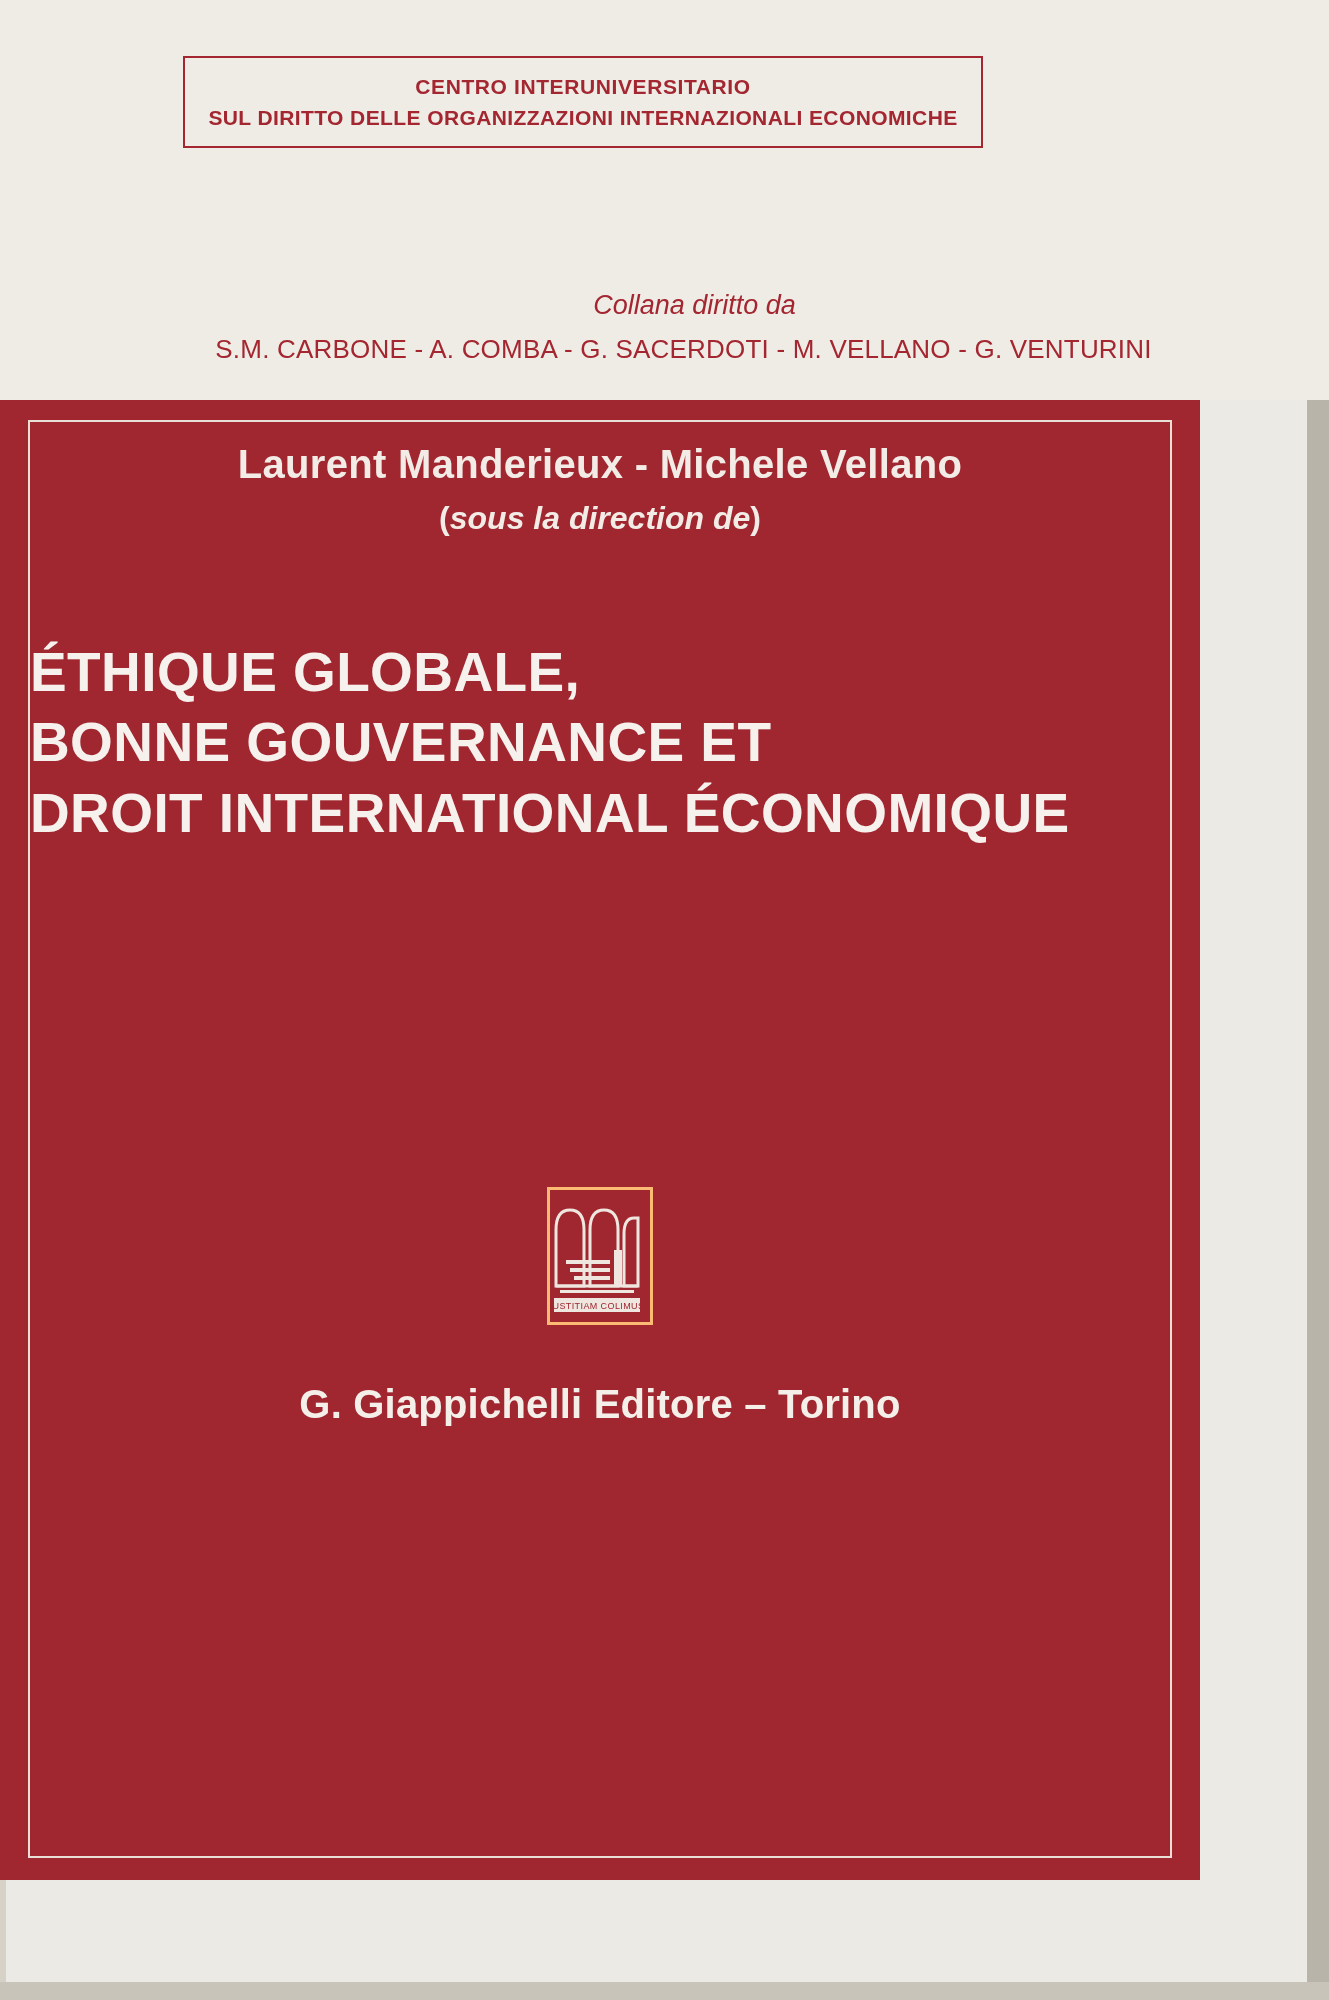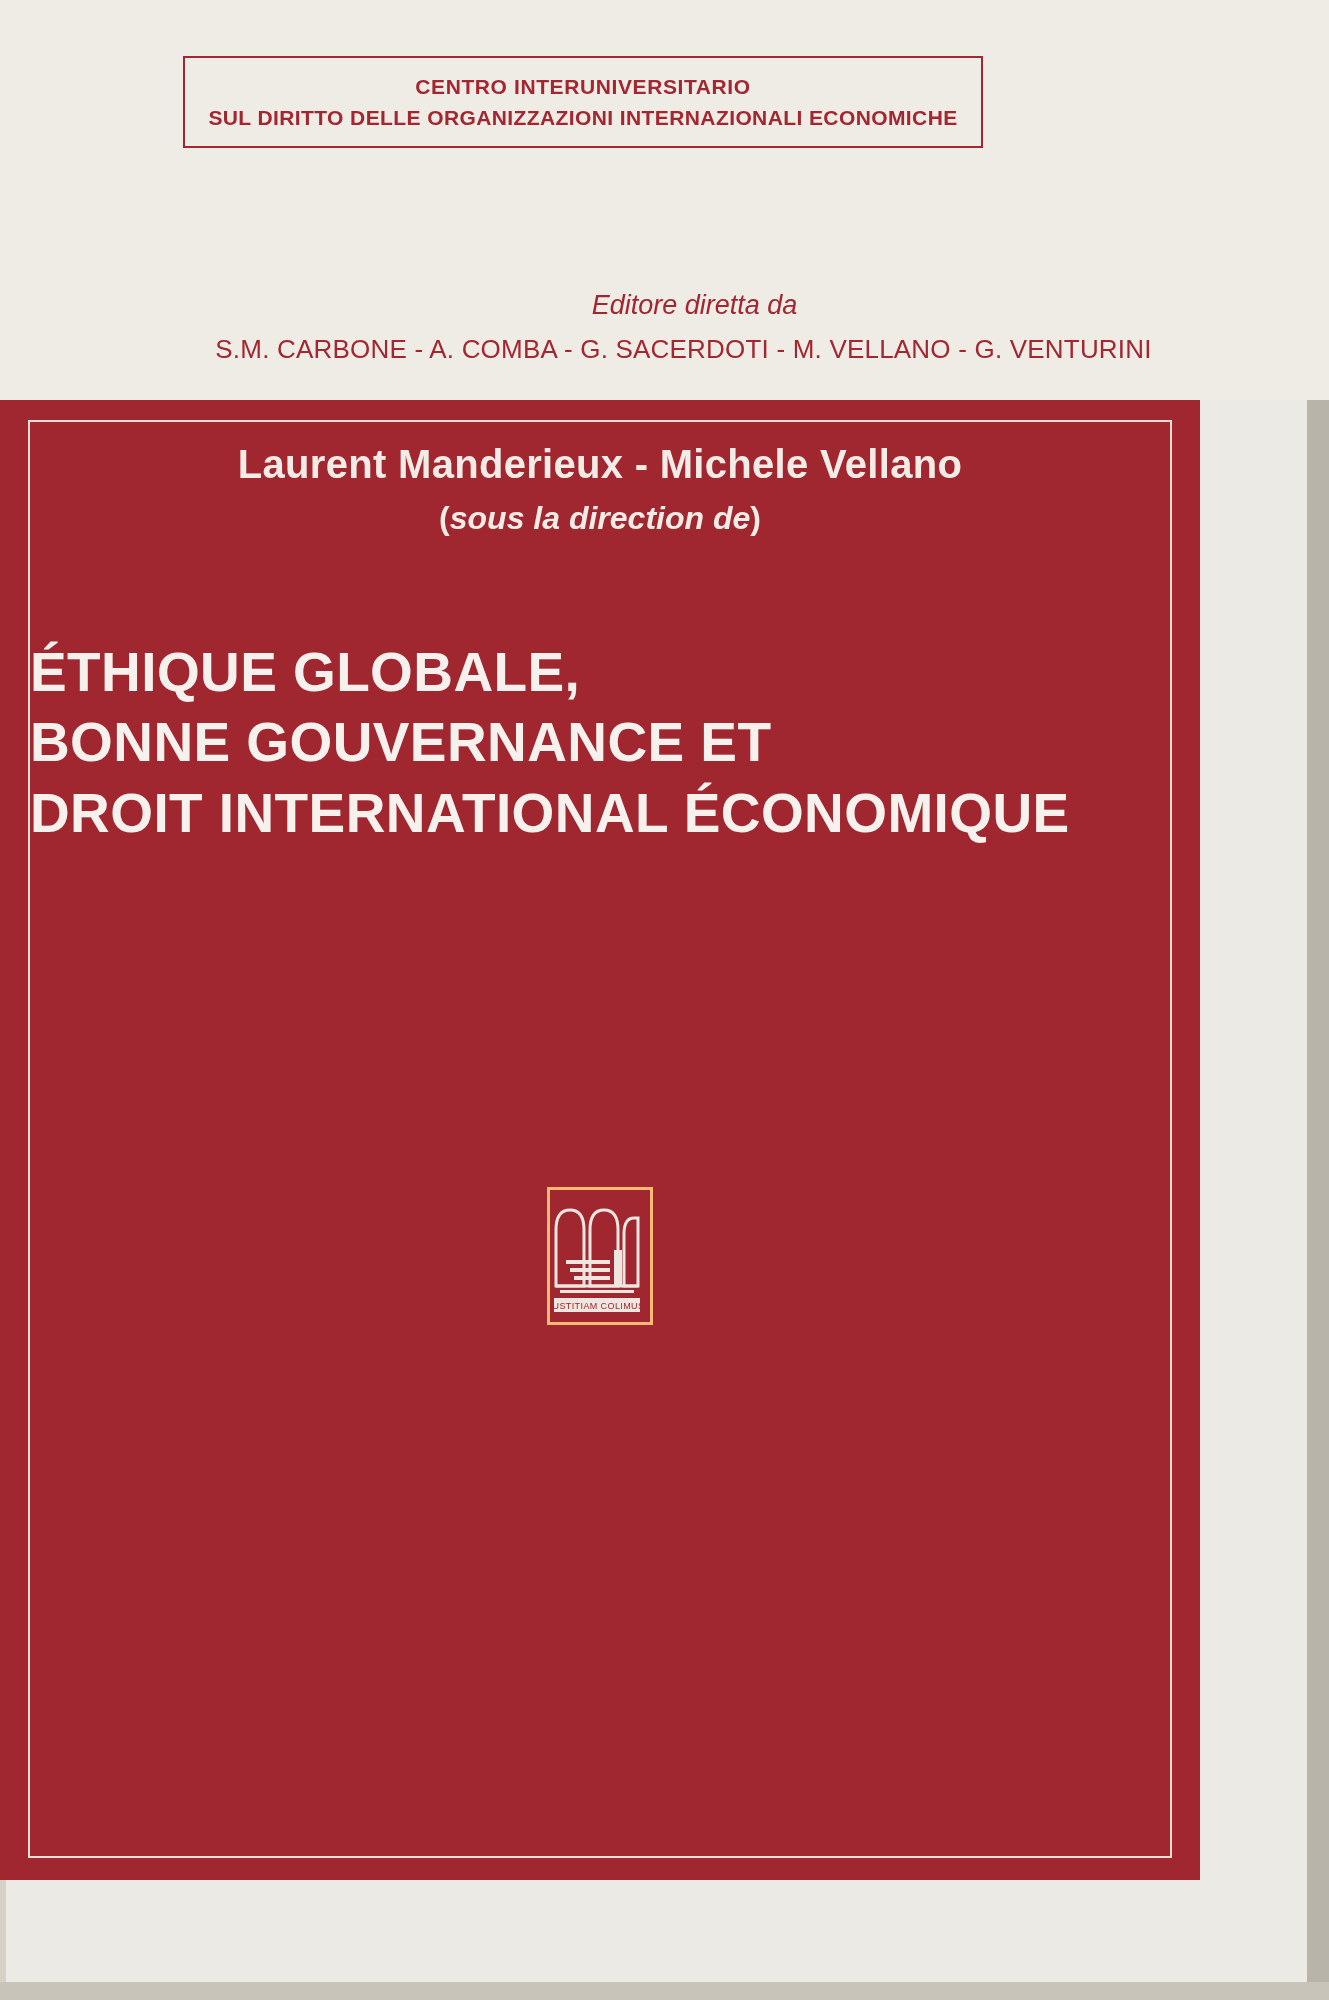--- a/index.html
+++ b/index.html
@@ -212,21 +212,21 @@
   <div class="edge-right"></div>
   <div class="edge-bottom"></div>
 
   <div class="top-area">
 
     <div class="series-box">
       <div class="line1">Centro Interuniversitario</div>
       <div class="line2">sul diritto delle organizzazioni internazionali economiche</div>
     </div>
 
-    <div class="series-sub">Editore diretta da</div>
+    <div class="series-sub">Collana diritto da</div>
     <div class="series-editors">S.M. Carbone - A. Comba - G. Sacerdoti - M. Vellano - G. Venturini</div>
   </div>
 
   <div class="red-panel">
     <div class="red-panel-inner">
 
       <div class="authors">Laurent Manderieux - Michele Vellano</div>
 
       <div class="direction">
         <span>(</span><i>sous la direction de</i><span>)</span>
@@ -252,17 +252,18 @@
             <rect x="20" y="78" width="40" height="4"></rect>
             <rect x="24" y="86" width="36" height="4"></rect>
             <rect x="10" y="100" width="74" height="3"></rect>
             <rect x="64" y="60" width="8" height="36"></rect>
           </g>
           <rect x="4" y="108" width="86" height="14" fill="#efe7df"></rect>
           <text x="47" y="119" text-anchor="middle" font-family="'Liberation Sans', sans-serif" font-size="9" fill="#a02630" letter-spacing="0.4">IUSTITIAM COLIMUS</text>
         </svg>
       </div>
 
+      <div class="publisher">G. Giappichelli Editore – Torino</div>
 
     </div>
   </div>
 
 </div>
 
 </body></html>

